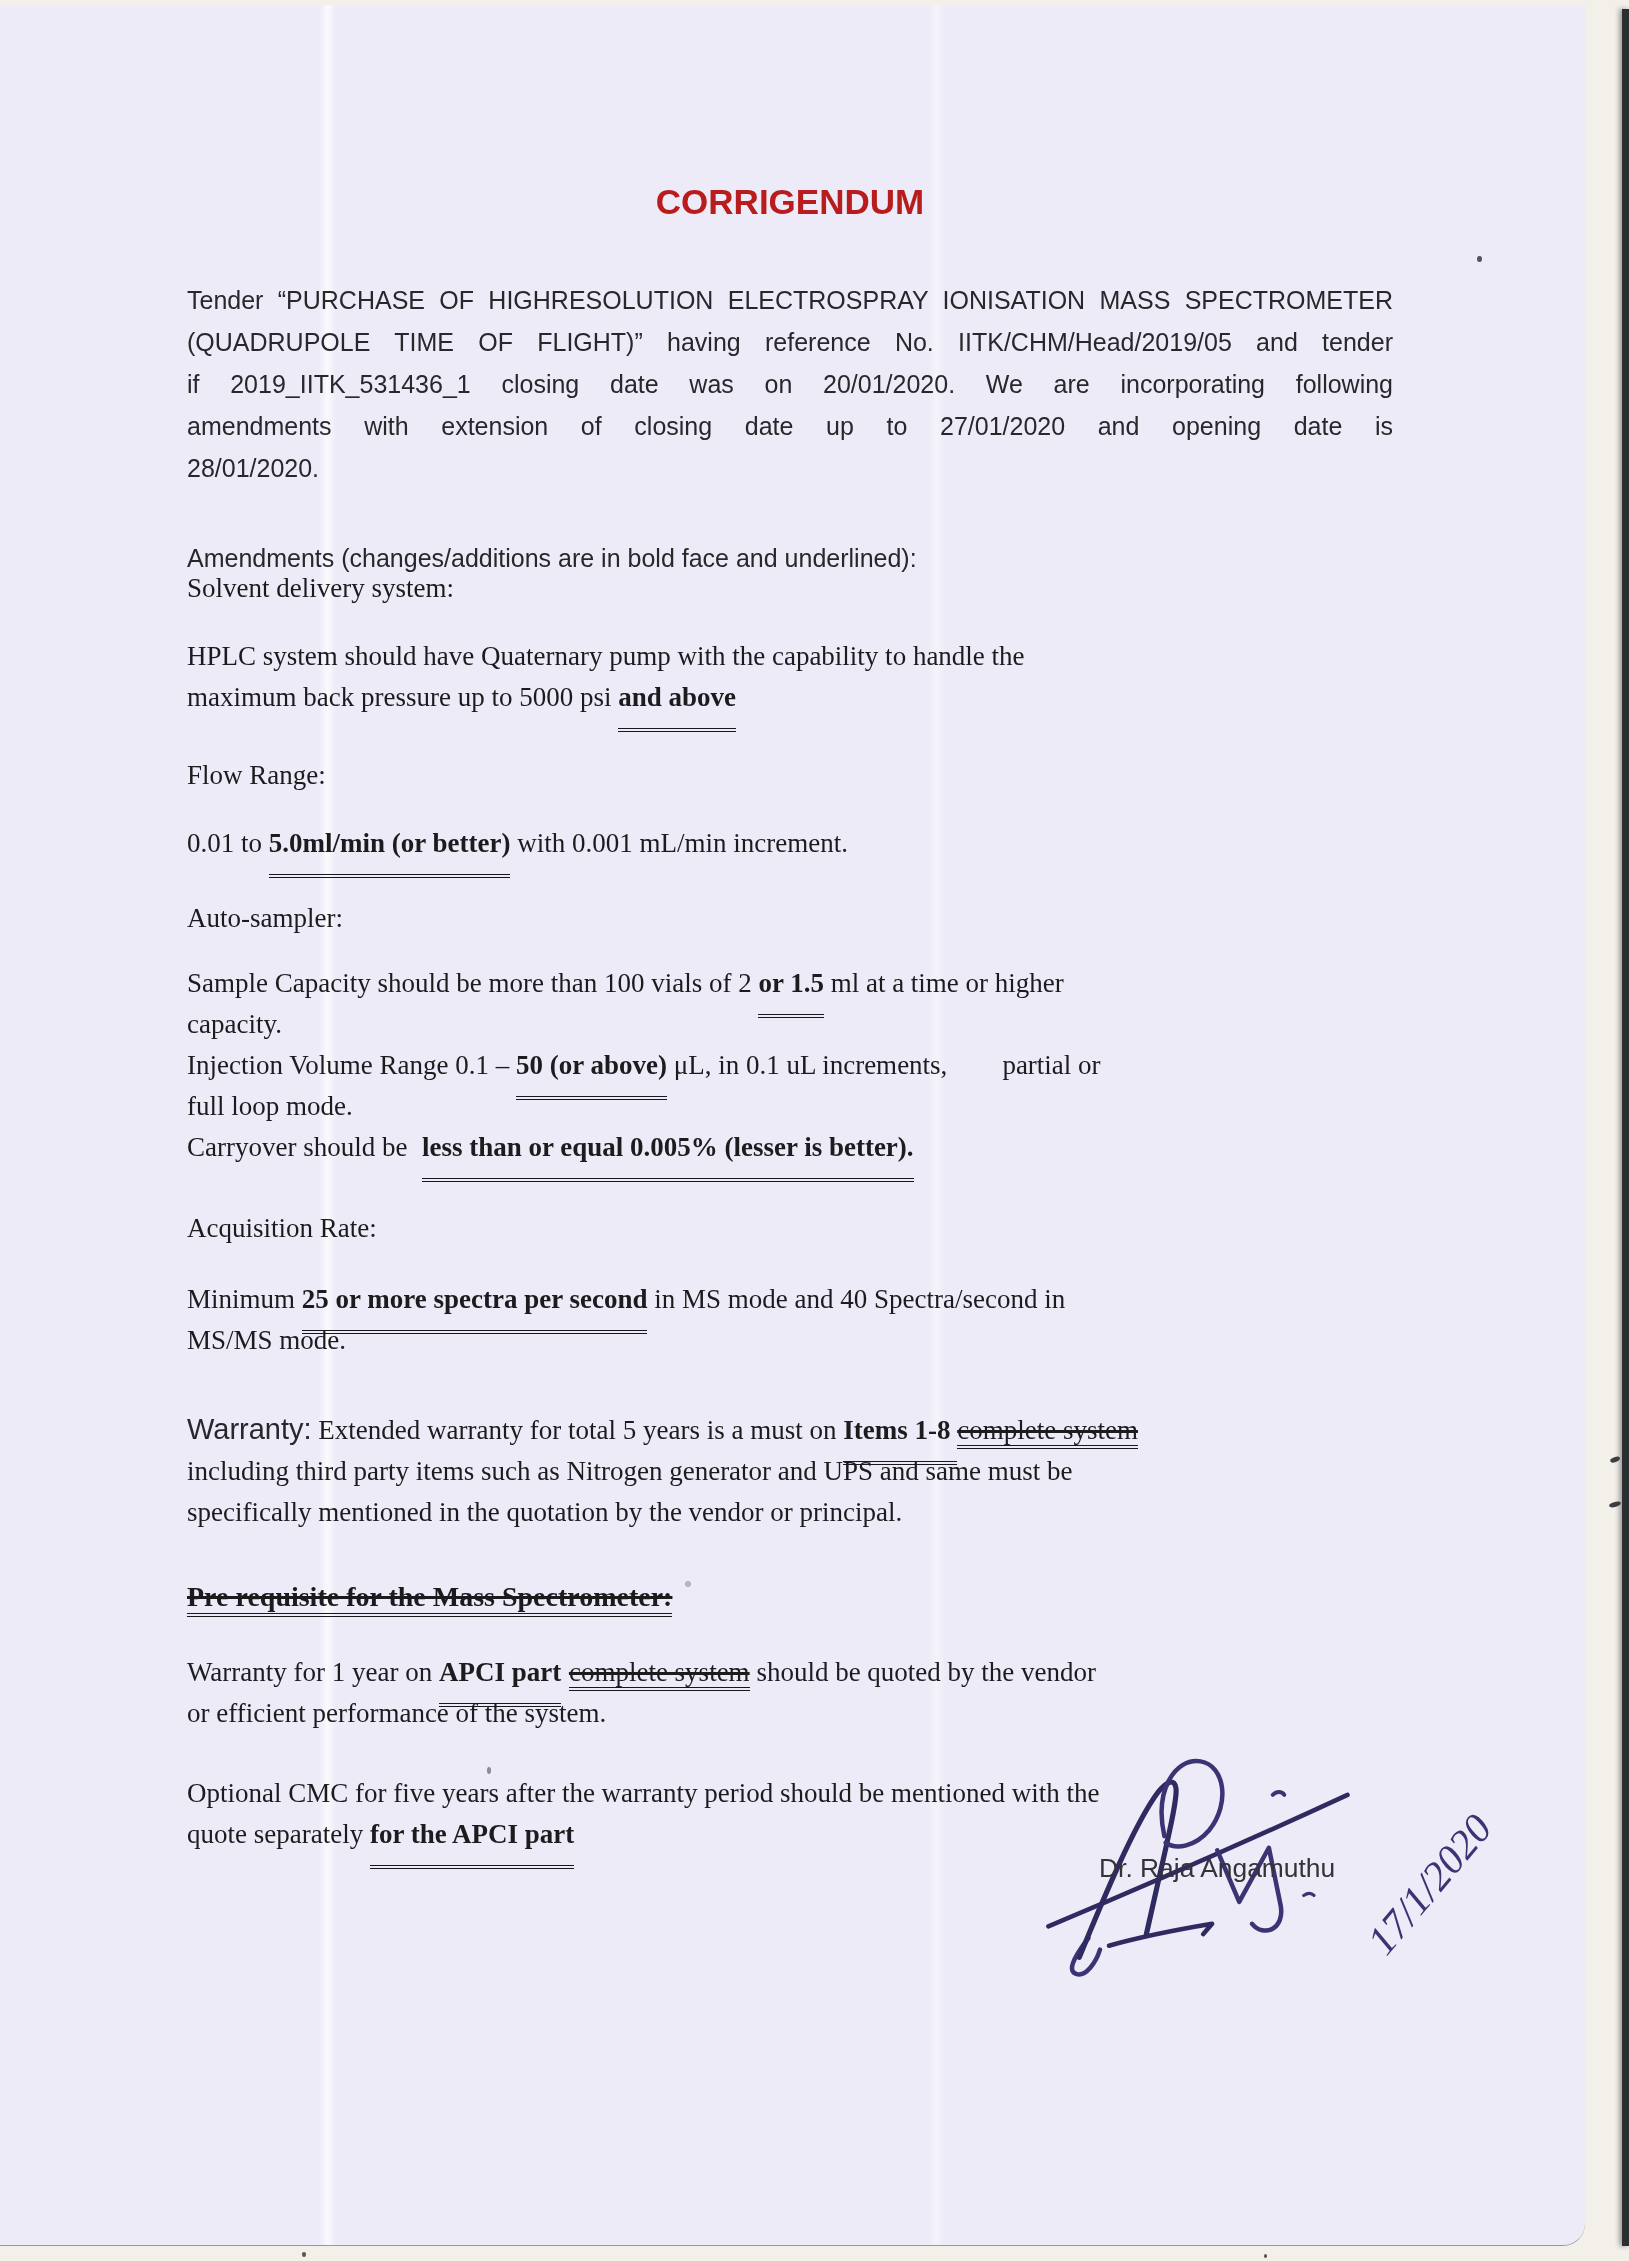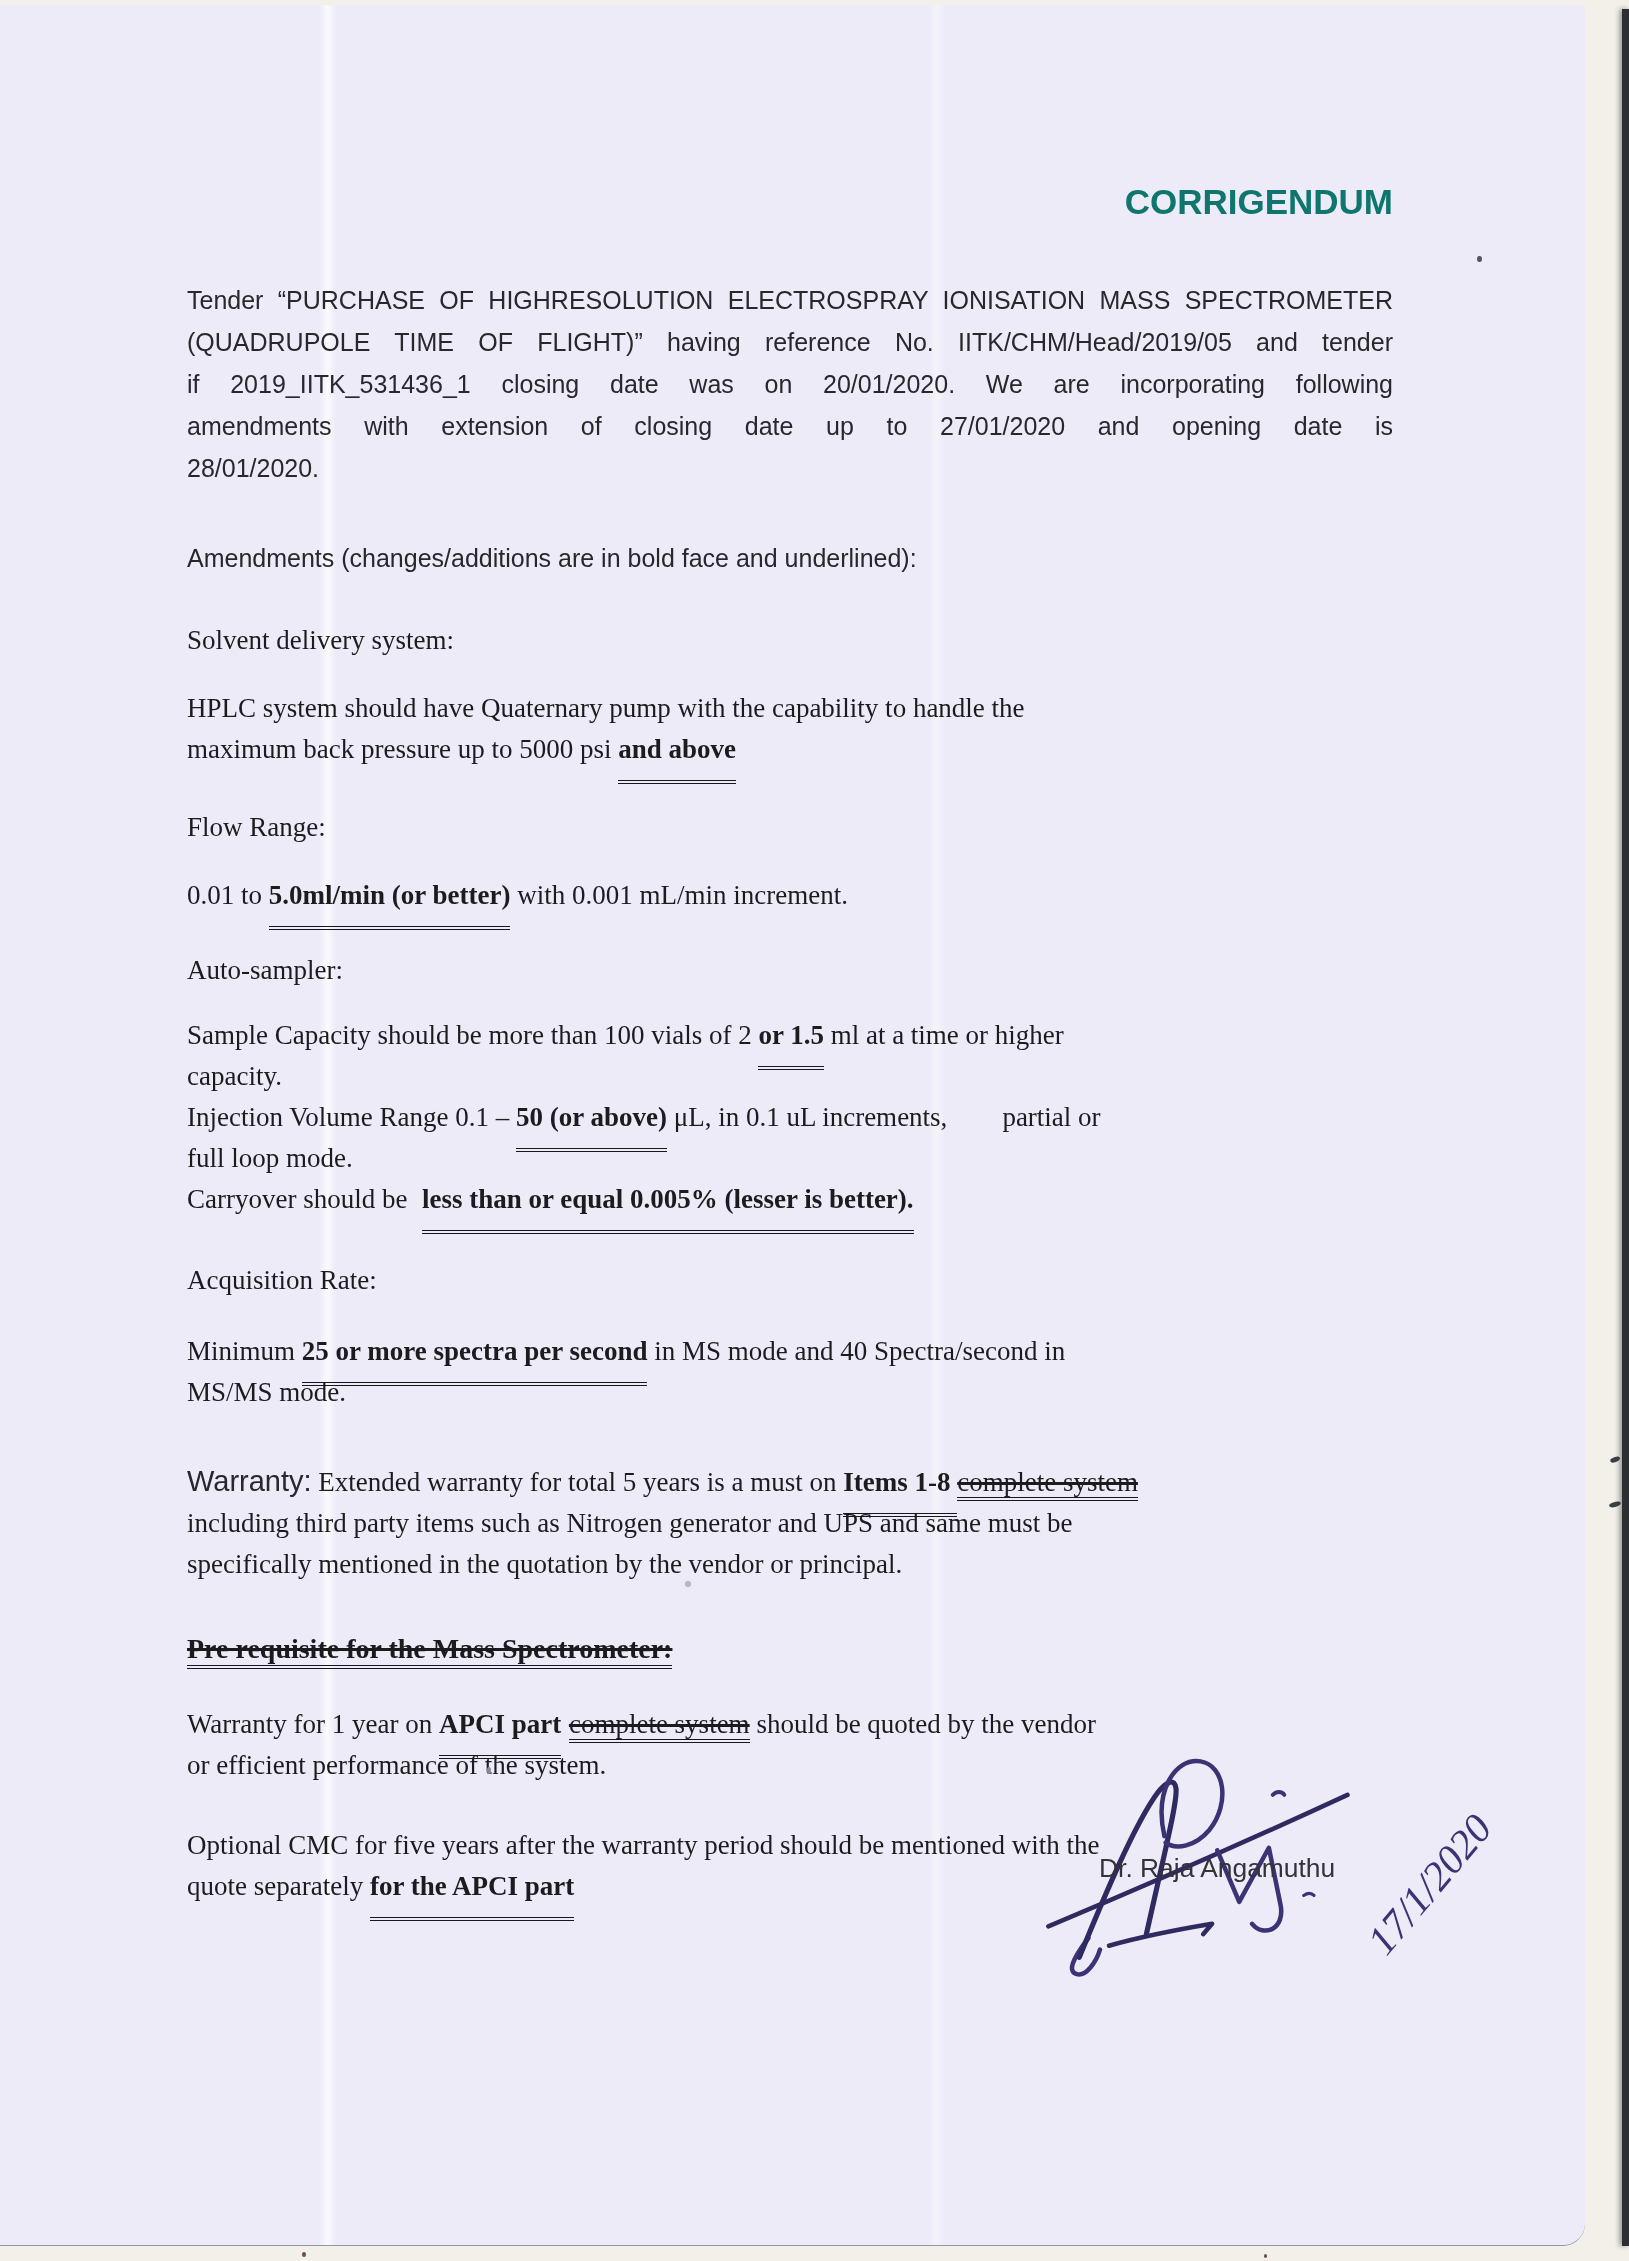--- a/index.html
+++ b/index.html
@@ -28,40 +28,40 @@
     background:linear-gradient(90deg, rgba(255,255,255,0) 0%, rgba(255,255,255,.75) 50%, rgba(255,255,255,0) 100%);
   }
   .crease.c1 { left:319px; }
   .crease.c2 { left:928px; opacity:.55; }
 
   .content { position:absolute; left:187px; top:148px; width:1206px; color:#1d1d20; }
 
   .sans { font-family:"Liberation Sans", sans-serif; }
 
   .doc-title {
-    margin-top:29px; text-align:right;
+    margin-top:29px; text-align:center;
     font-family:"Liberation Sans", sans-serif;
-    font-weight:700; font-size:35px; letter-spacing:0px; color:#0f766e;
+    font-weight:700; font-size:35px; letter-spacing:0px; color:#b91c1c;
   }
 
   .intro { margin-top:57px; }
   .intro .line {
     font-family:"Liberation Sans", sans-serif;
     font-size:25px; line-height:42px; color:#28282c;
     text-align:justify; text-align-last:justify;
   }
   .intro .line.last { text-align-last:left; }
 
   .amend-note {
     margin-top:55px; font-family:Liberation Sans, sans-serif;
     font-size:25px; color:#28282c;
   }
 
   .h-serif { font-size:27px; color:#1c1c1f; }
-  .mt80 { margin-top:52px; } .mt75 { margin-top:48px; } .mt70 { margin-top:45px; }
+  .mt80 { } .mt75 { margin-top:48px; } .mt70 { margin-top:45px; }
   .mt65 { margin-top:42px; } .mt60 { margin-top:39px; } .mt55 { margin-top:35px; }
   .mt50 { margin-top:32px; } .mt45 { margin-top:29px; }
 
   .block { font-size:27px; line-height:41px; color:#1c1c1f; }
   .indent { }
 
   .bu {
     font-weight:700;
     border-bottom:4.5px double #17171c;
     padding-bottom:16px;

